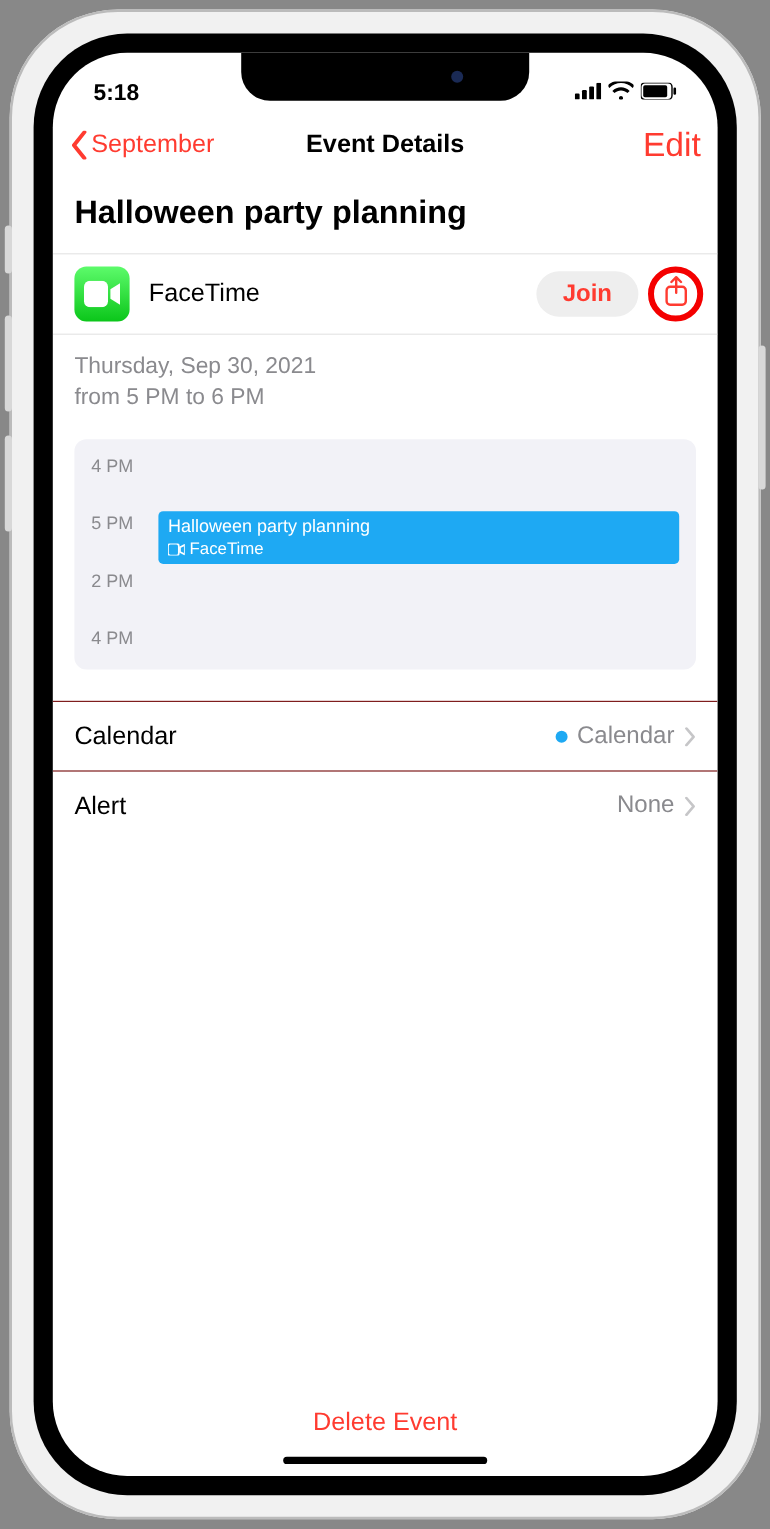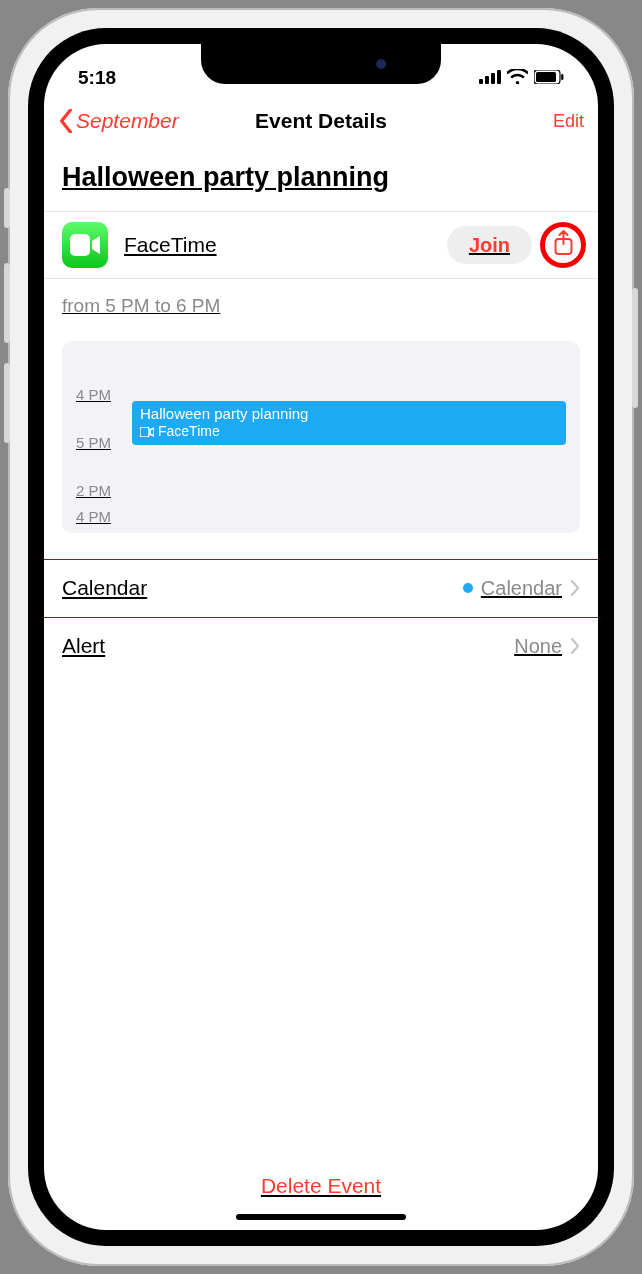--- a/index.html
+++ b/index.html
@@ -79,27 +79,27 @@
     .status .right { display:flex; align-items:center; gap:6px; }
 
     
     .nav {
       display:flex;
       align-items:center;
       justify-content:space-between;
       height:54px;
       padding: 0 14px;
     }
-    .nav .back { display:flex; align-items:center; color:#ff3b30; font-size:21px;font-style:italic; }
+    .nav .back { display:flex; align-items:center; color:#ff3b30; font-size:21px; }
     .nav .back svg { margin-right:2px; }
     .nav .title { font-size:21px; font-weight:600; position:absolute; left:50%; transform:translateX(-50%); }
-    .nav .edit { color:#ff3b30; font-size:18px; }
-
-    
-    .content { flex:1; overflow:hidden; display:flex; flex-direction:column;text-decoration:underline; }
+    .nav .edit { color:#ff3b30; font-size:28px; }
+
+    
+    .content { flex:1; overflow:hidden; display:flex; flex-direction:column; }
     h1 { font-size:27px; font-weight:700; padding: 14px 18px 18px; }
 
     .row {
       display:flex; align-items:center;
       border-top:1px solid #e5e5e5; border-bottom:1px solid #e5e5e5;
       padding: 10px 18px;
       min-height:62px;
     }
     .ft-icon {
       width:46px; height:46px; border-radius:10px;
@@ -121,21 +121,21 @@
     }
 
     .datetime { padding: 14px 18px; color:#8a8a8e; font-size:19px; line-height:1.35; }
 
     
     .timeline {
       background:#f2f2f7; margin:8px 18px 26px; border-radius:10px;
       padding: 14px 14px 8px 14px; font-size:14px; color:#8a8a8e;
       position:relative;
     }
-    .hour { height:48px; display:flex; align-items:flex-end; }
+    .hour { height:48px; display:flex; align-items:flex-start; }
     .hour-lbl { width:46px; font-size:15px; }
     .event-block {
       position:absolute; left:70px; right:14px;
       background:#1ea9f3; color:#fff; border-radius:4px;
       padding:4px 8px; font-size:15px; line-height:1.25;
     }
     .event-block .sub { display:flex; align-items:center; gap:4px; font-size:14px; }
 
     
     .srow {
@@ -224,20 +224,21 @@
             <span>
               <svg width="21" height="26" viewBox="0 0 20 26">
                 <path d="M10 1v13M10 1l-4 4M10 1l4 4" fill="none" stroke="#ff3b30" stroke-width="2" stroke-linecap="round" stroke-linejoin="round"></path>
                 <rect x="2" y="9" width="16" height="15" rx="3" fill="none" stroke="#ff3b30" stroke-width="2"></rect>
               </svg>
             </span>
           </div>
         </div>
 
         <div class="datetime">
+          <div>Thursday, Sep 30, 2021</div>
           <div>from 5 PM to 6 PM</div>
         </div>
 
         <div class="timeline">
           <div class="hour">
               <span class="hour-lbl">4 PM</span>
             </div>
           <div class="hour">
               <span class="hour-lbl">5 PM</span>
             </div>

